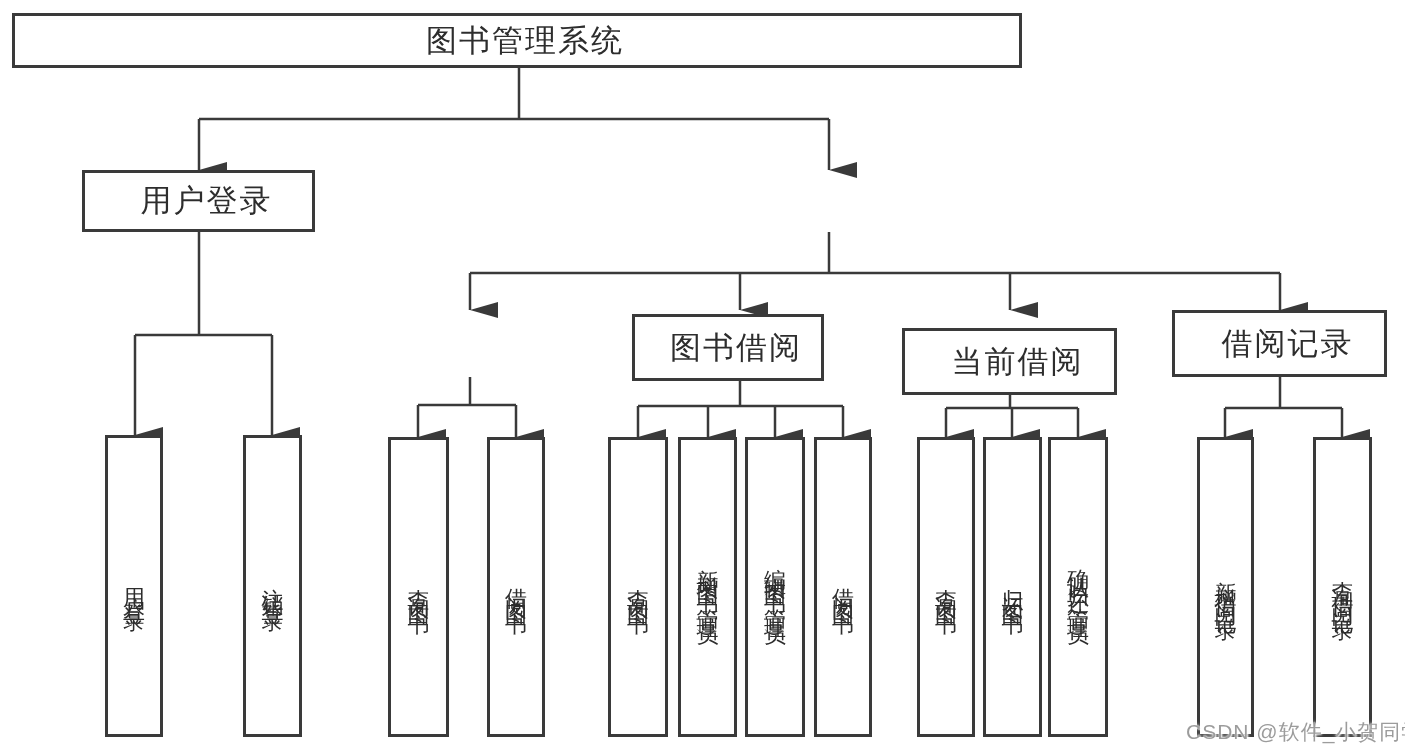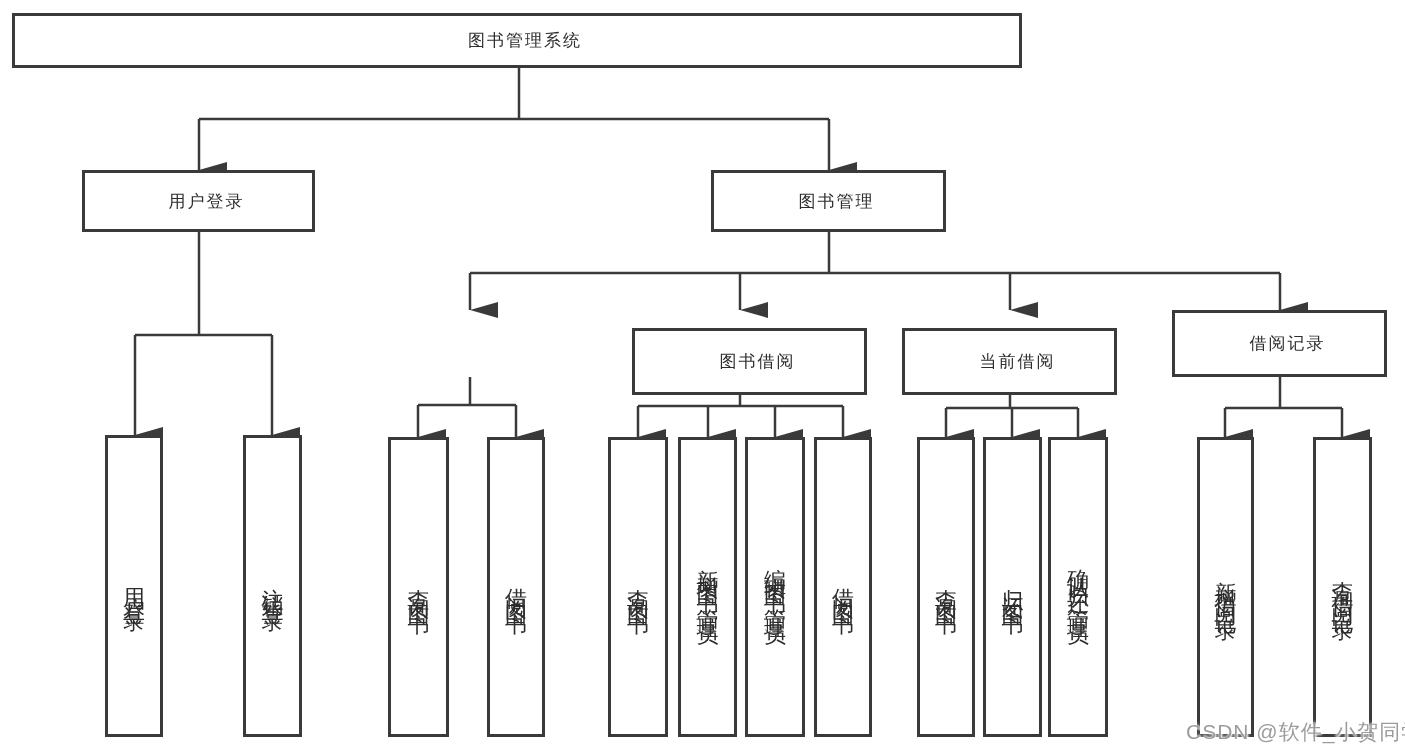--- a/index.html
+++ b/index.html
@@ -26,21 +26,21 @@
     box-sizing: border-box;
     background: #ffffff;
     border: 3px solid #3a3a3a;
     color: #2d2d2d;
     display: flex;
     align-items: center;
     justify-content: center;
     z-index: 2;
   }
   .node.h {
-    font-size: 17px;
+    font-size: 31px;
     letter-spacing: 2px;
     white-space: nowrap;
     padding-left: 16px;
   }
   .node.v {
     writing-mode: vertical-rl;
     text-orientation: mixed;
     font-size: 22px;
     letter-spacing: 8px;
     line-height: 1.0;
@@ -96,23 +96,22 @@
       <line x1="1012" y1="408" x2="1012" y2="437" marker-end="url(#arrow)"></line>
       <line x1="1078" y1="408" x2="1078" y2="437" marker-end="url(#arrow)"></line>
       <line x1="1225" y1="408" x2="1225" y2="437" marker-end="url(#arrow)"></line>
       <line x1="1342" y1="408" x2="1342" y2="437" marker-end="url(#arrow)"></line>
     </g>
   </svg>
 
   <div class="node h" style="left:12px;top:13px;width:1010px;height:55px">图书管理系统</div>
 
   <div class="node h" style="left:82px;top:170px;width:233px;height:62px">用户登录</div>
-  <div class="node h" style="left:711px;top:170px;width:235px;height:62px">图书管理</div>
 
-  <div class="node h" style="left:632px;top:328px;width:235px;height:67px">图书借阅</div>
+  <div class="node h" style="left:632px;top:314px;width:192px;height:67px">图书借阅</div>
   <div class="node h" style="left:902px;top:328px;width:215px;height:67px">当前借阅</div>
   <div class="node h" style="left:1172px;top:310px;width:215px;height:67px">借阅记录</div>
 
   <div class="node v" style="left:105px;top:435px;width:58px;height:302px">用户登录</div>
   <div class="node v" style="left:243px;top:435px;width:59px;height:302px">注销登录</div>
 
   <div class="node v" style="left:388px;top:437px;width:61px;height:300px">查询图书</div>
   <div class="node v" style="left:487px;top:437px;width:58px;height:300px">借阅图书</div>
 
   <div class="node v" style="left:608px;top:437px;width:60px;height:300px">查询图书</div>

